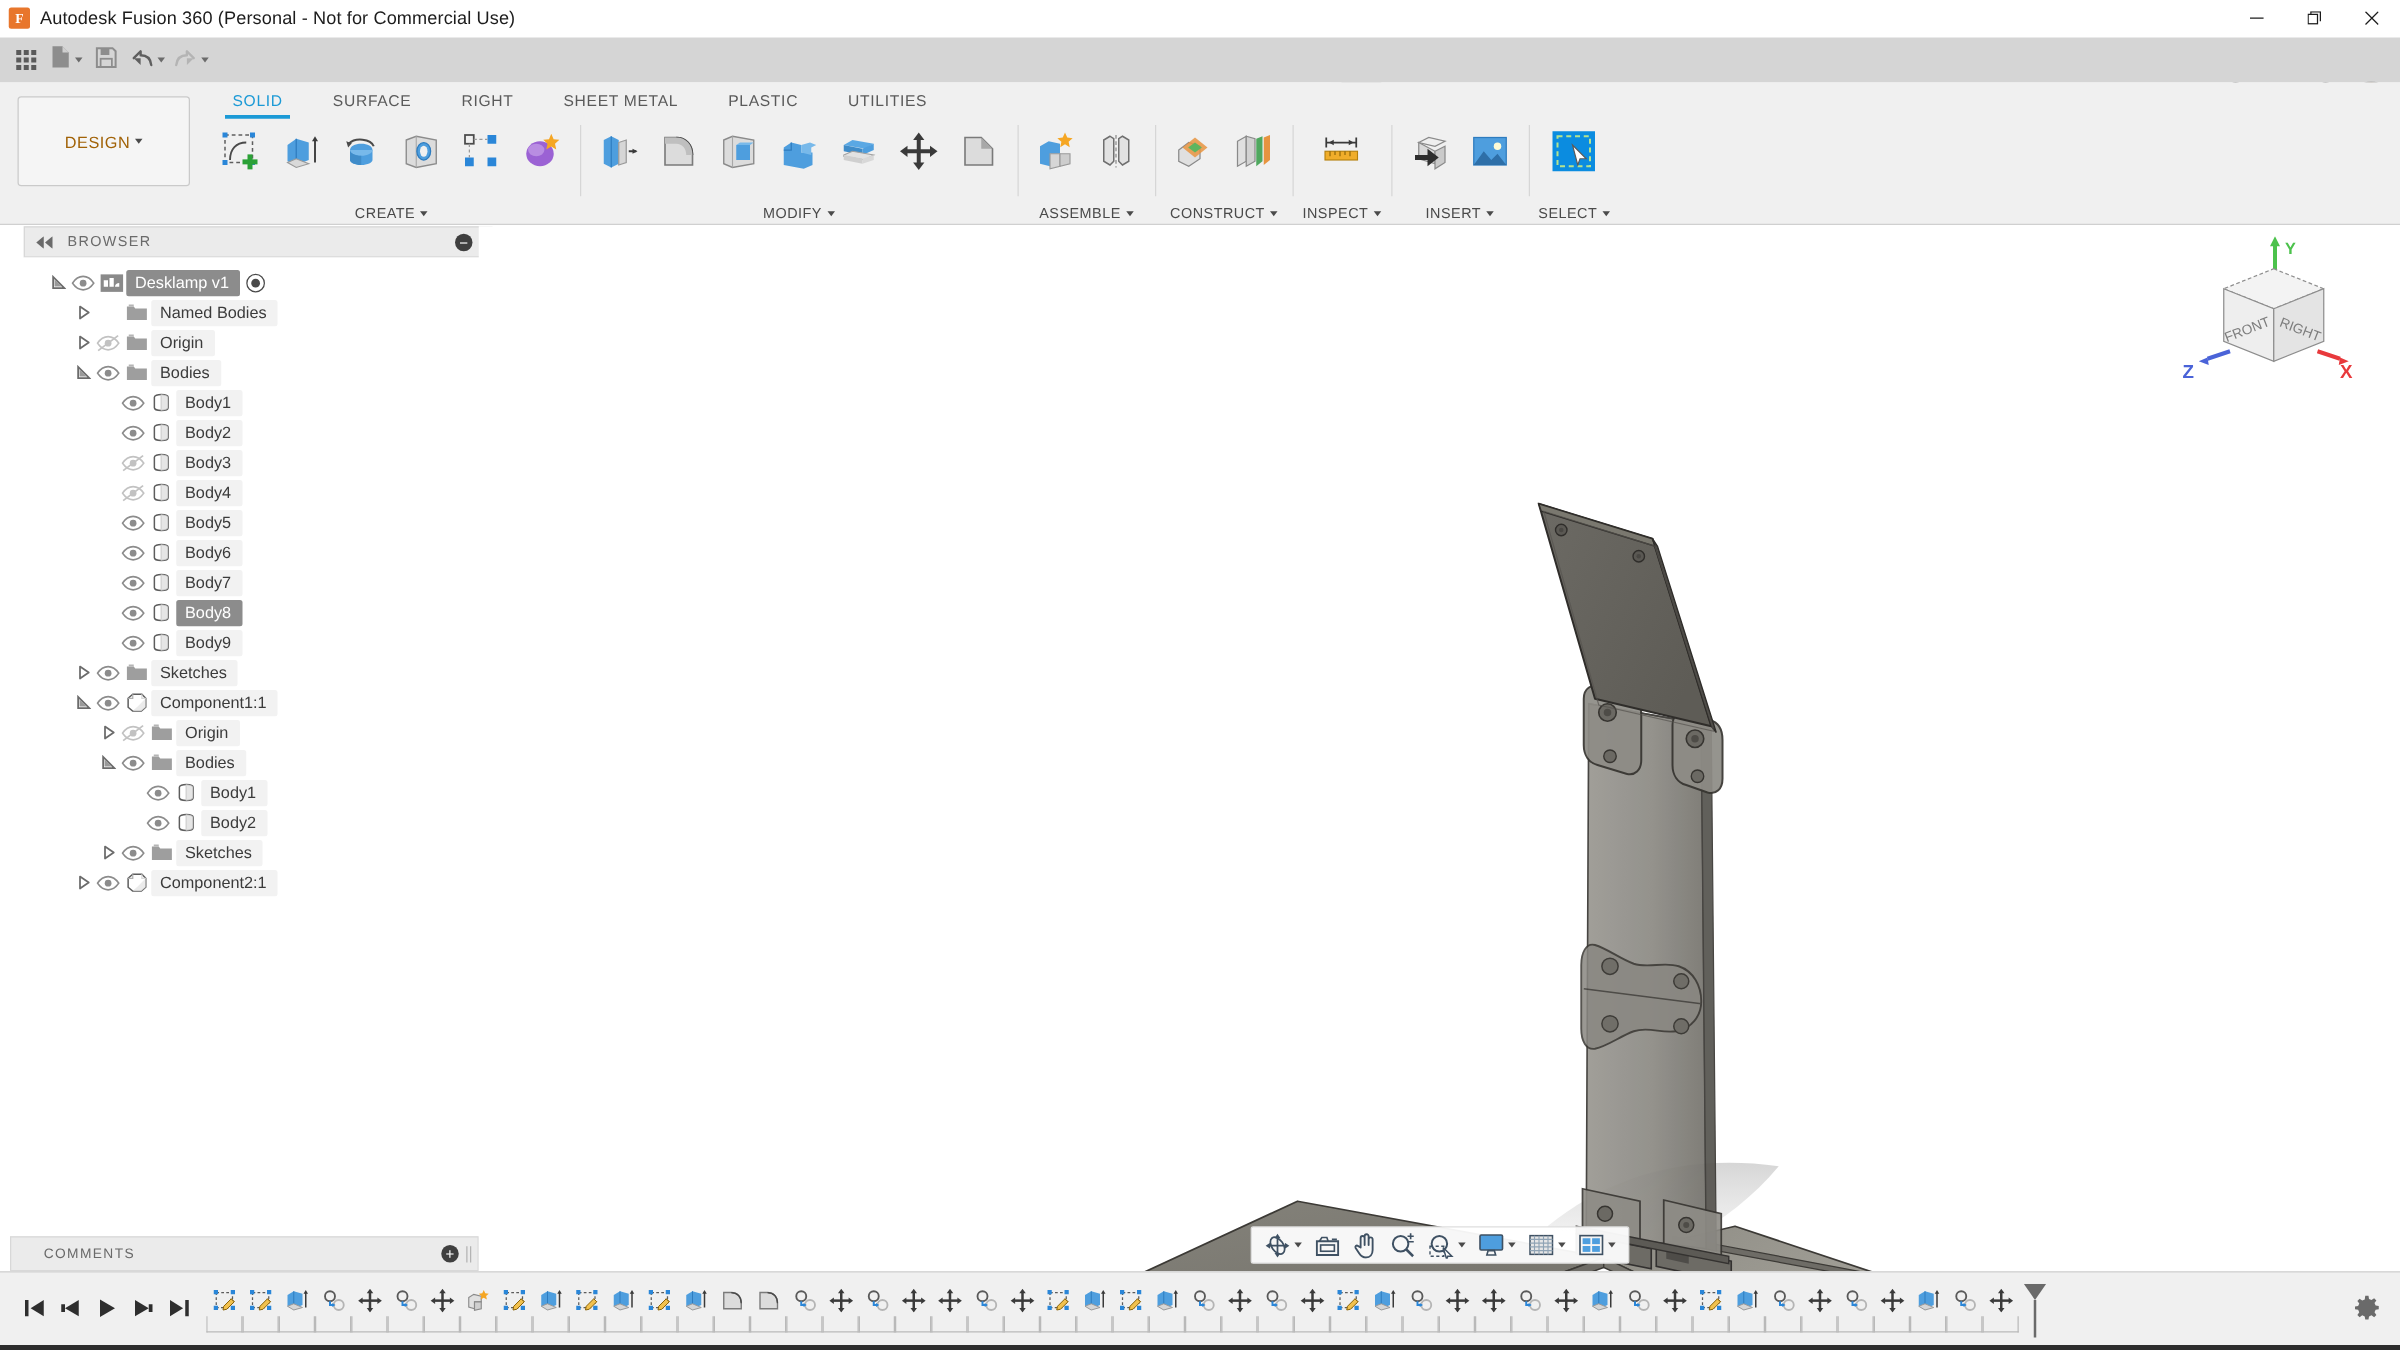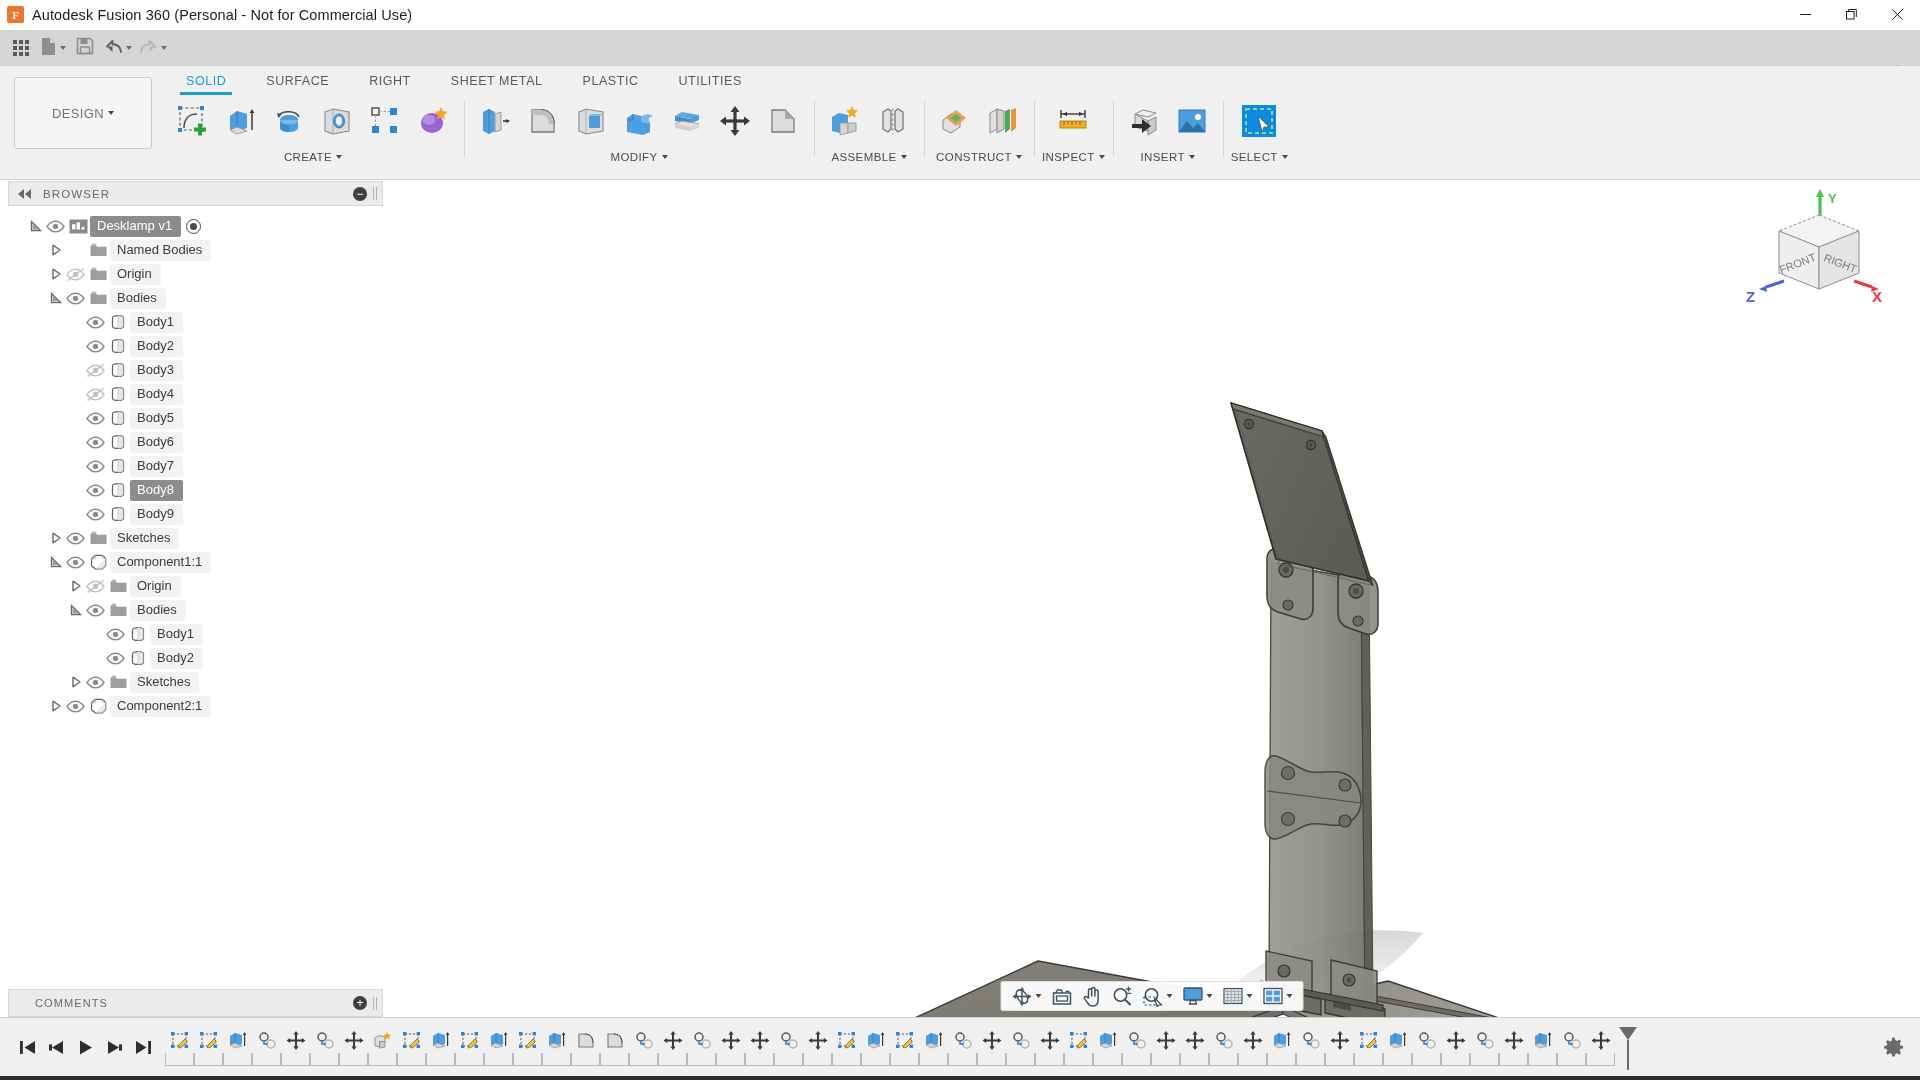--- a/index.html
+++ b/index.html
@@ -88,53 +88,53 @@
   
   .ribbon {
     position: absolute; top: 66px; left: 0; width: 1920px; height: 114px;
     background: #f0f0f0; border-bottom: 1px solid #d0d0d0;
     display: flex; align-items: stretch;
   }
   .design-sel {
     width: 138px; margin: 11px 0 0 14px; height: 72px; background: #f5f5f5;
     border: 1px solid #cacaca; border-radius: 3px;
     display: flex; align-items: center; justify-content: center; gap: 4px;
-    font-size: 13px; color: #737373; letter-spacing: .4px; flex: none;
+    font-size: 13px; color: #a16207; letter-spacing: .4px; flex: none;
   }
   .ribbon-main { flex: 1; display: flex; flex-direction: column; min-width: 0; }
   .ribbon-tabs { display: flex; height: 26px; align-items: flex-end; padding-left: 14px; gap: 0; }
   .rtab {
     font-size: 12.5px; letter-spacing: .55px; color: #5a5a5a;
     padding: 0 20px 4px 20px; position: relative; white-space: nowrap;
   }
   .rtab.active { color: #1c9ad6; }
   .rtab.active::after {
     content: ""; position: absolute; left: 14px; right: 14px; bottom: -3px;
     height: 3px; background: #1c9ad6;
   }
   .ribbon-groups { flex: 1; display: flex; align-items: stretch; padding-left: 10px; }
   .rgroup { display: flex; flex-direction: column; align-items: center; position: relative; padding: 0 8px; }
   .rgroup + .rgroup::before {
     content: ""; position: absolute; left: 0; top: 8px; bottom: 22px; width: 1px; background: #d6d6d6;
   }
   .rg-items { display: flex; align-items: flex-start; gap: 2px; padding-top: 4px; flex: 1; }
   .rg-label {
     font-size: 11.5px; color: #4a4a4a; letter-spacing: .4px;
-    display: flex; align-items: center; gap: 4px; padding-bottom: 16px; white-space: nowrap;
+    display: flex; align-items: center; gap: 4px; padding-bottom: 2px; white-space: nowrap;
   }
   .rbtn {
     width: 46px; height: 50px; display: flex; align-items: center; justify-content: center;
     border-radius: 2px;
   }
   .rbtn svg { display: block; }
   .caret-dk { width: 0; height: 0; border-left: 3.5px solid transparent; border-right: 3.5px solid transparent; border-top: 4px solid #4a4a4a; }
 
   
   .browser-panel {
-    position: absolute; top: 181px; left: 8px; width: 375px; height: 800px;
+    position: absolute; top: 181px; left: 19px; width: 375px; height: 800px;
     display: flex; flex-direction: column;
   }
   .panel-head {
     height: 25px; background: #ebebeb; border: 1px solid #d8d8d8;
     display: flex; align-items: center; padding: 0 4px 0 8px; flex: none;
   }
   .panel-head-title { font-size: 11.5px; letter-spacing: 1.1px; color: #6a6a6a; margin-left: 10px; }
   .collapse-arrows { color: #6a6a6a; display: flex; }
   .panel-head-right { margin-left: auto; display: flex; align-items: center; gap: 6px; }
   .round-btn {

